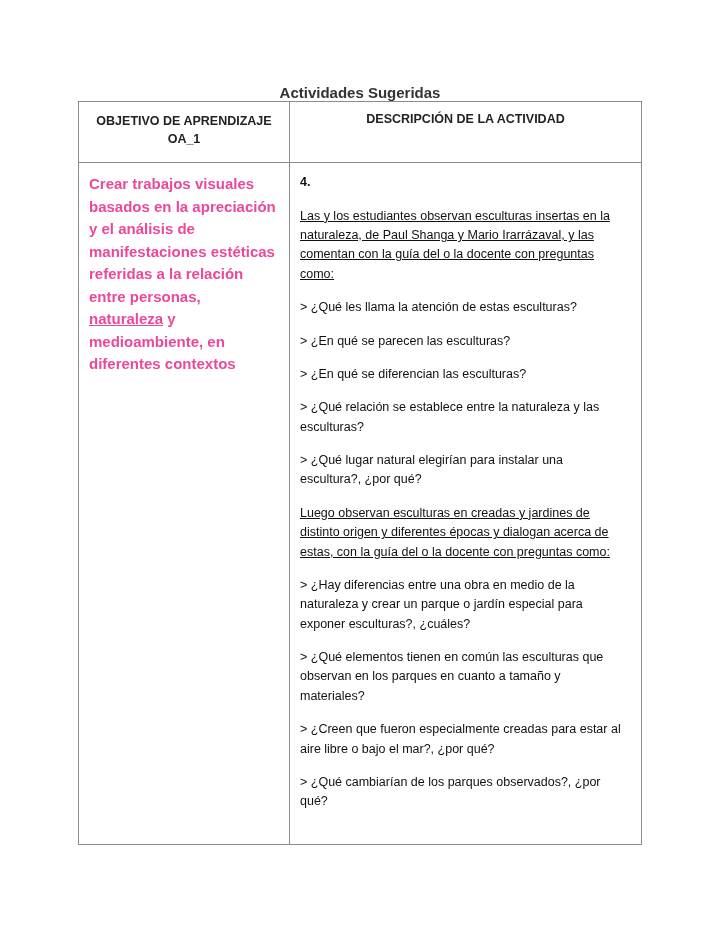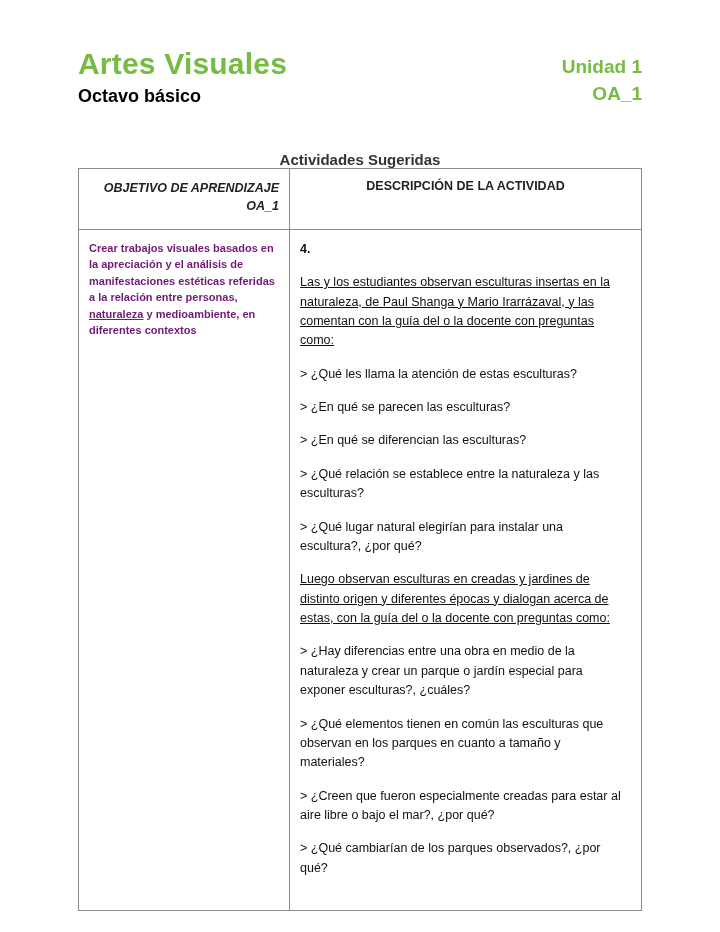--- a/index.html
+++ b/index.html
@@ -91,32 +91,31 @@
   th.col-desc {
     width: auto;
   }
   th.col-oa, th.col-desc {
     padding: 10px 10px 14px 10px;
     font-size: 12.5px;
     font-weight: bold;
     color: #222222;
   }
   th.col-oa {
-    text-align: right;
+    text-align: center;
     line-height: 1.45;
-    font-style: italic;
   }
   th.col-desc {
   }
   td.oa-cell {
     padding: 10px 10px 14px 10px;
-    font-size: 11px;
+    font-size: 15px;
     font-weight: bold;
     line-height: 1.5;
-    color: #701a75;
+    color: #ec4899;
   }
   td.desc-cell {
     padding: 10px 14px 16px 10px;
     font-size: 12.5px;
     line-height: 1.55;
     color: #111111;
   }
   .underline {
     text-decoration: underline;
   }
@@ -133,30 +132,20 @@
   }
   .q-line:last-child {
     margin-bottom: 16px;
   }
 </style>
 </head>
 <body>
 
 <div class="page">
 
-  <div class="header">
-    <div class="header-left">
-      <div class="subject-title">Artes Visuales</div>
-      <div class="grade-title">Octavo básico</div>
-    </div>
-    <div class="header-right">
-      <div class="unit-label">Unidad 1</div>
-      <div class="oa-label">OA_1</div>
-    </div>
-  </div>
 
   <div class="section-title">Actividades Sugeridas</div>
 
   <table class="activities">
     <thead>
       <tr>
         <th class="col-oa">OBJETIVO DE APRENDIZAJE OA_1</th>
         <th class="col-desc">DESCRIPCIÓN DE LA ACTIVIDAD</th>
       </tr>
     </thead>

